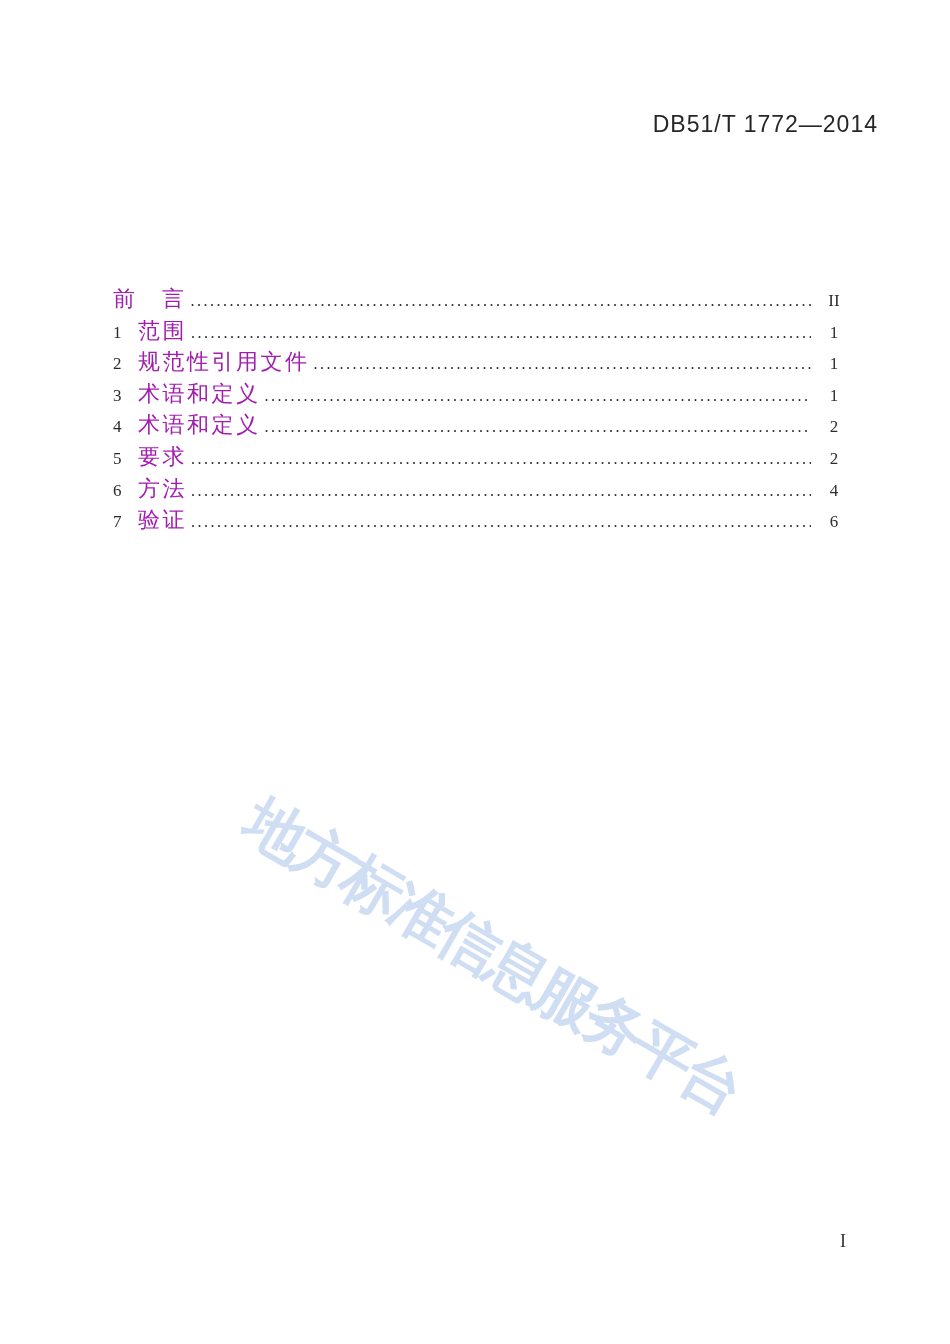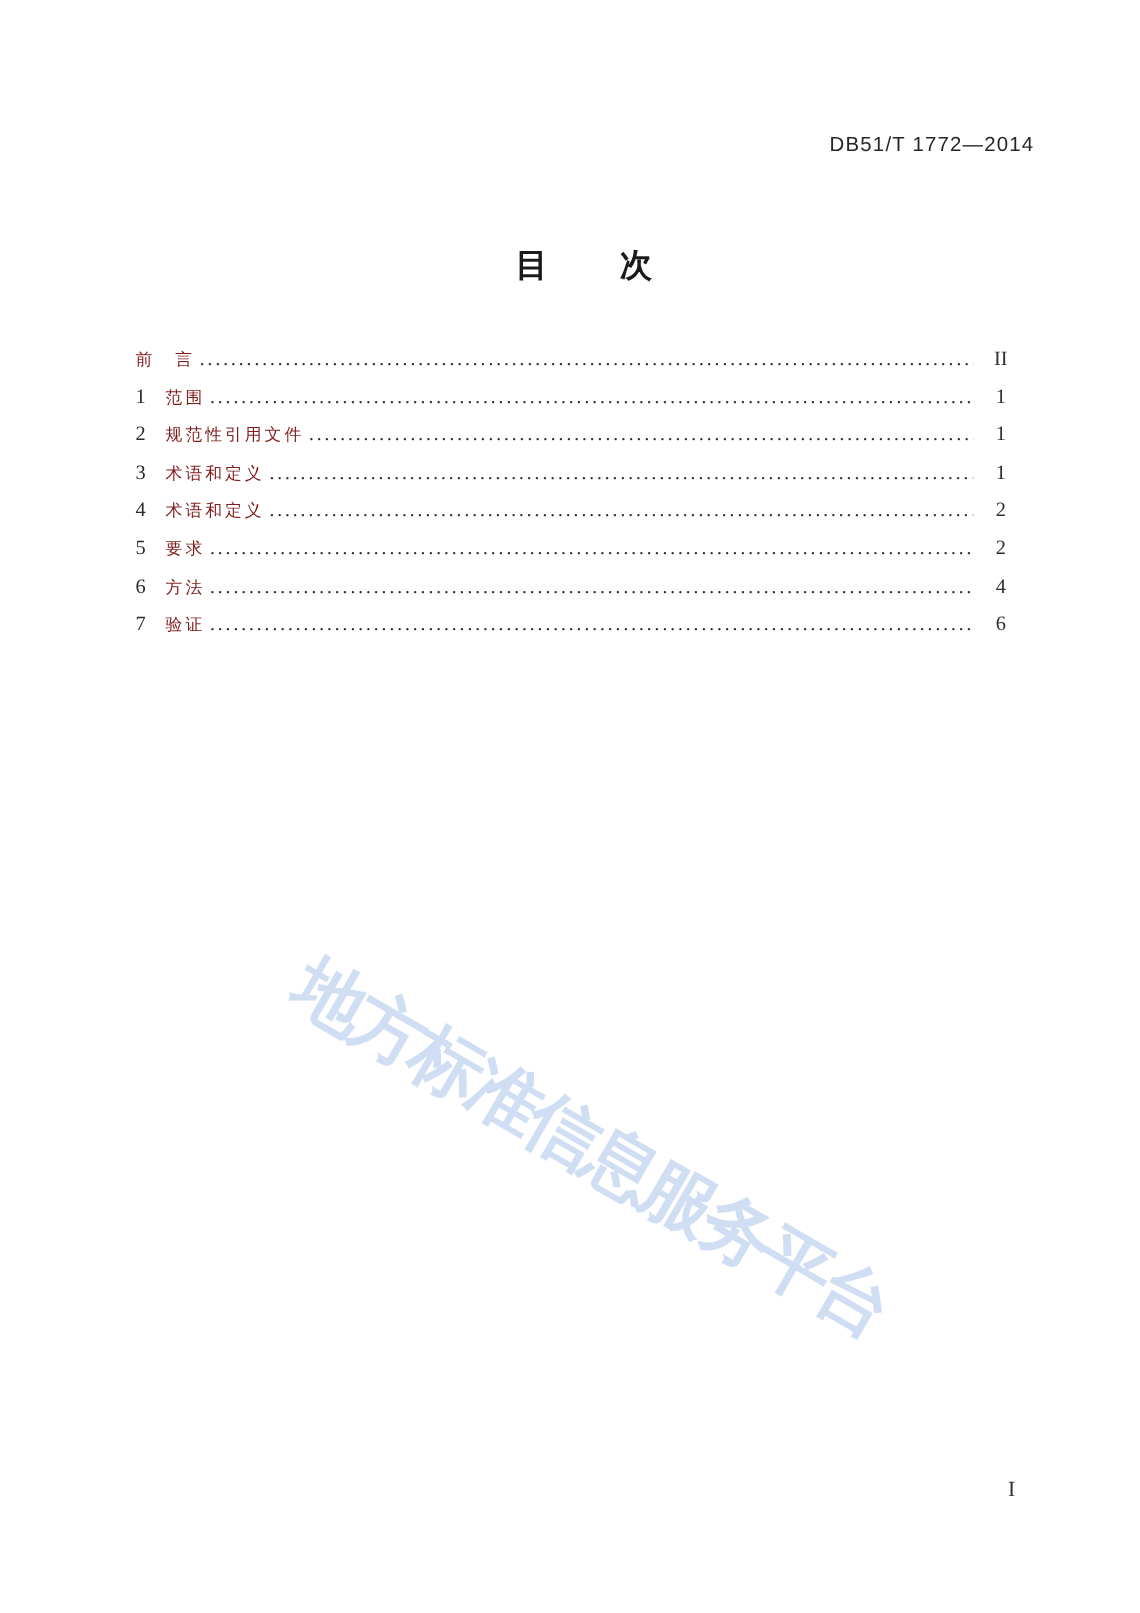--- a/index.html
+++ b/index.html
@@ -14,23 +14,23 @@
     background: #ffffff;
     overflow: hidden;
     font-family: "Liberation Serif", "DejaVu Serif", serif;
     color: #1f1f1f;
   }
 
   
   .header-code {
     position: absolute;
     top: 111px;
-    right: 88px;
+    right: 72px;
     font-family: "Liberation Sans", "DejaVu Sans", sans-serif;
-    font-size: 17px;
+    font-size: 23px;
     letter-spacing: 1px;
     color: #262626;
     white-space: nowrap;
   }
 
   
   .doc-title {
     position: absolute;
     top: 203px;
     left: 113px;
@@ -59,23 +59,23 @@
     white-space: nowrap;
   }
   .toc-num {
     flex: none;
     width: 25px;
     font-size: 17px;
     color: #2a2a2a;
   }
   .toc-label {
     flex: none;
-    font-size: 14px;
+    font-size: 22px;
     letter-spacing: 2.5px;
-    color: #7f1d1d;
+    color: #a21caf;
   }
   .toc-dots {
     flex: 1 1 auto;
     overflow: hidden;
     white-space: nowrap;
     margin: 0 5px 0 4px;
     font-size: 16px;
     letter-spacing: 2.5px;
     color: #2b2b2b;
   }
@@ -118,21 +118,20 @@
     color: #333333;
   }
 </style>
 </head>
 <body>
 
 <div id="page">
 
   <div class="header-code">DB51/T 1772—2014</div>
 
-  <div class="doc-title">目　　次</div>
 
   <div class="toc" id="toc-list">
     <div class="toc-row">
 
       <span class="toc-label">前　言</span>
       <span class="toc-dots"></span>
       <span class="toc-page">II</span>
     </div>
 
 

